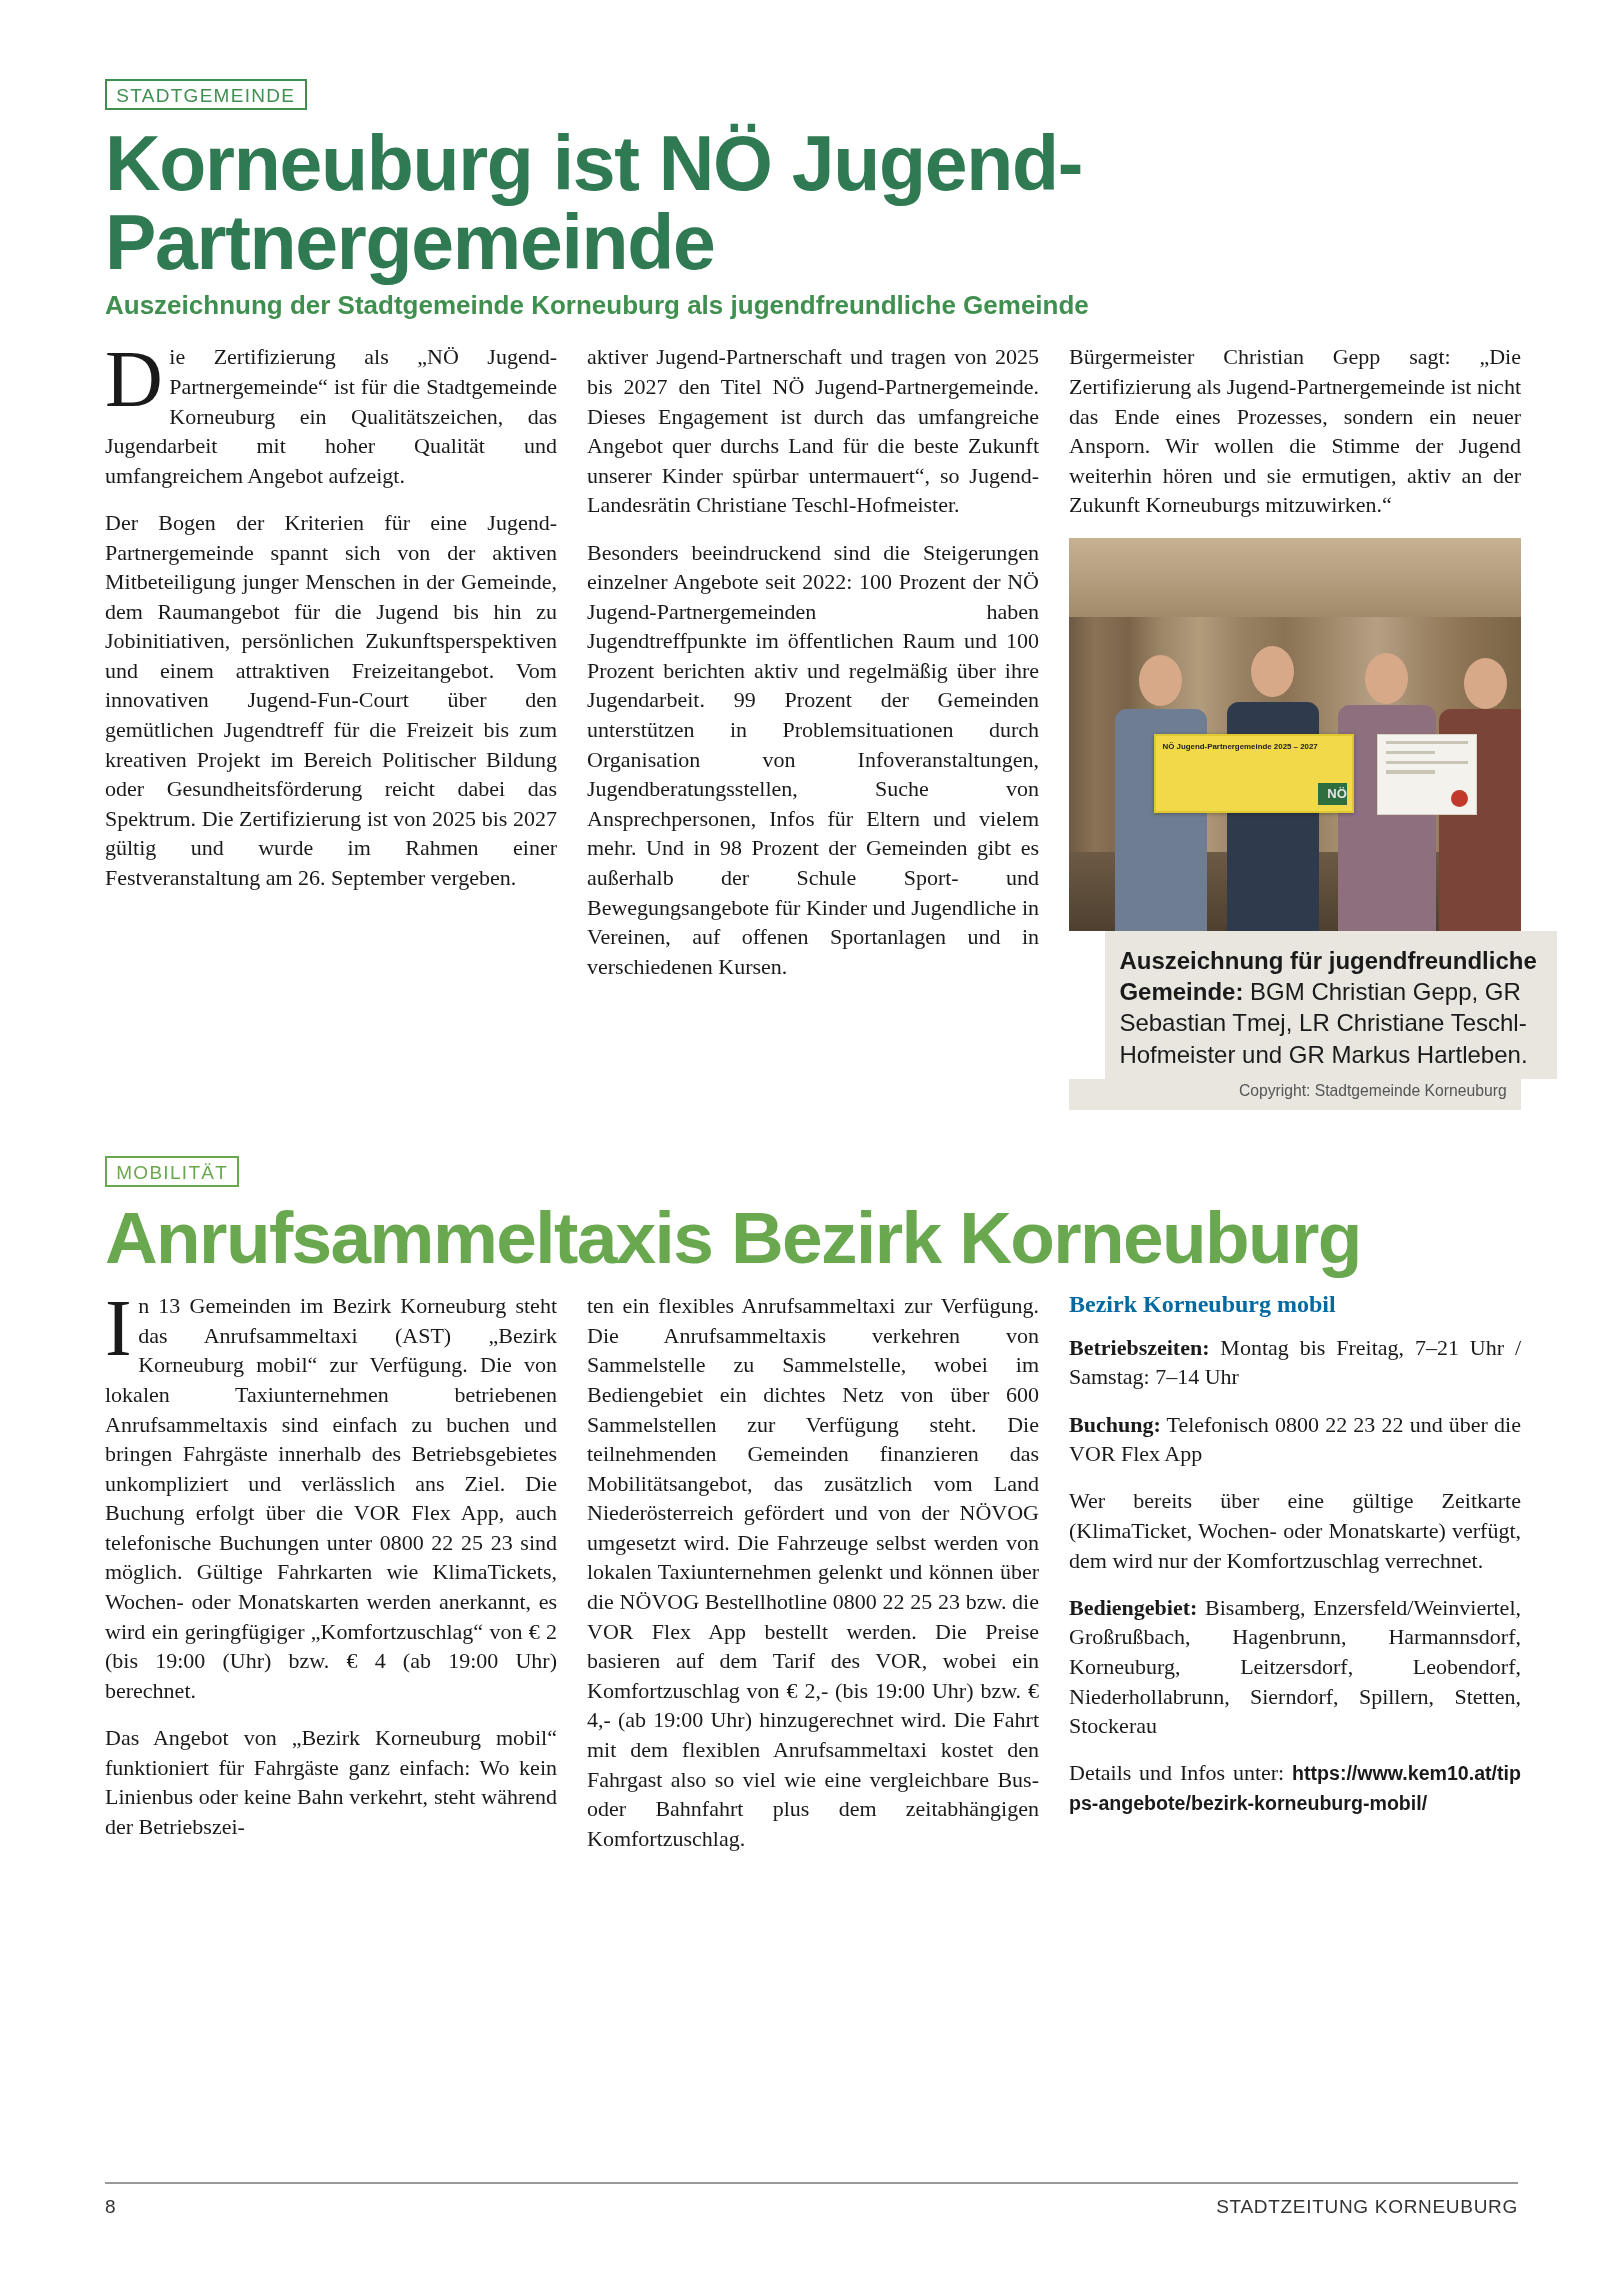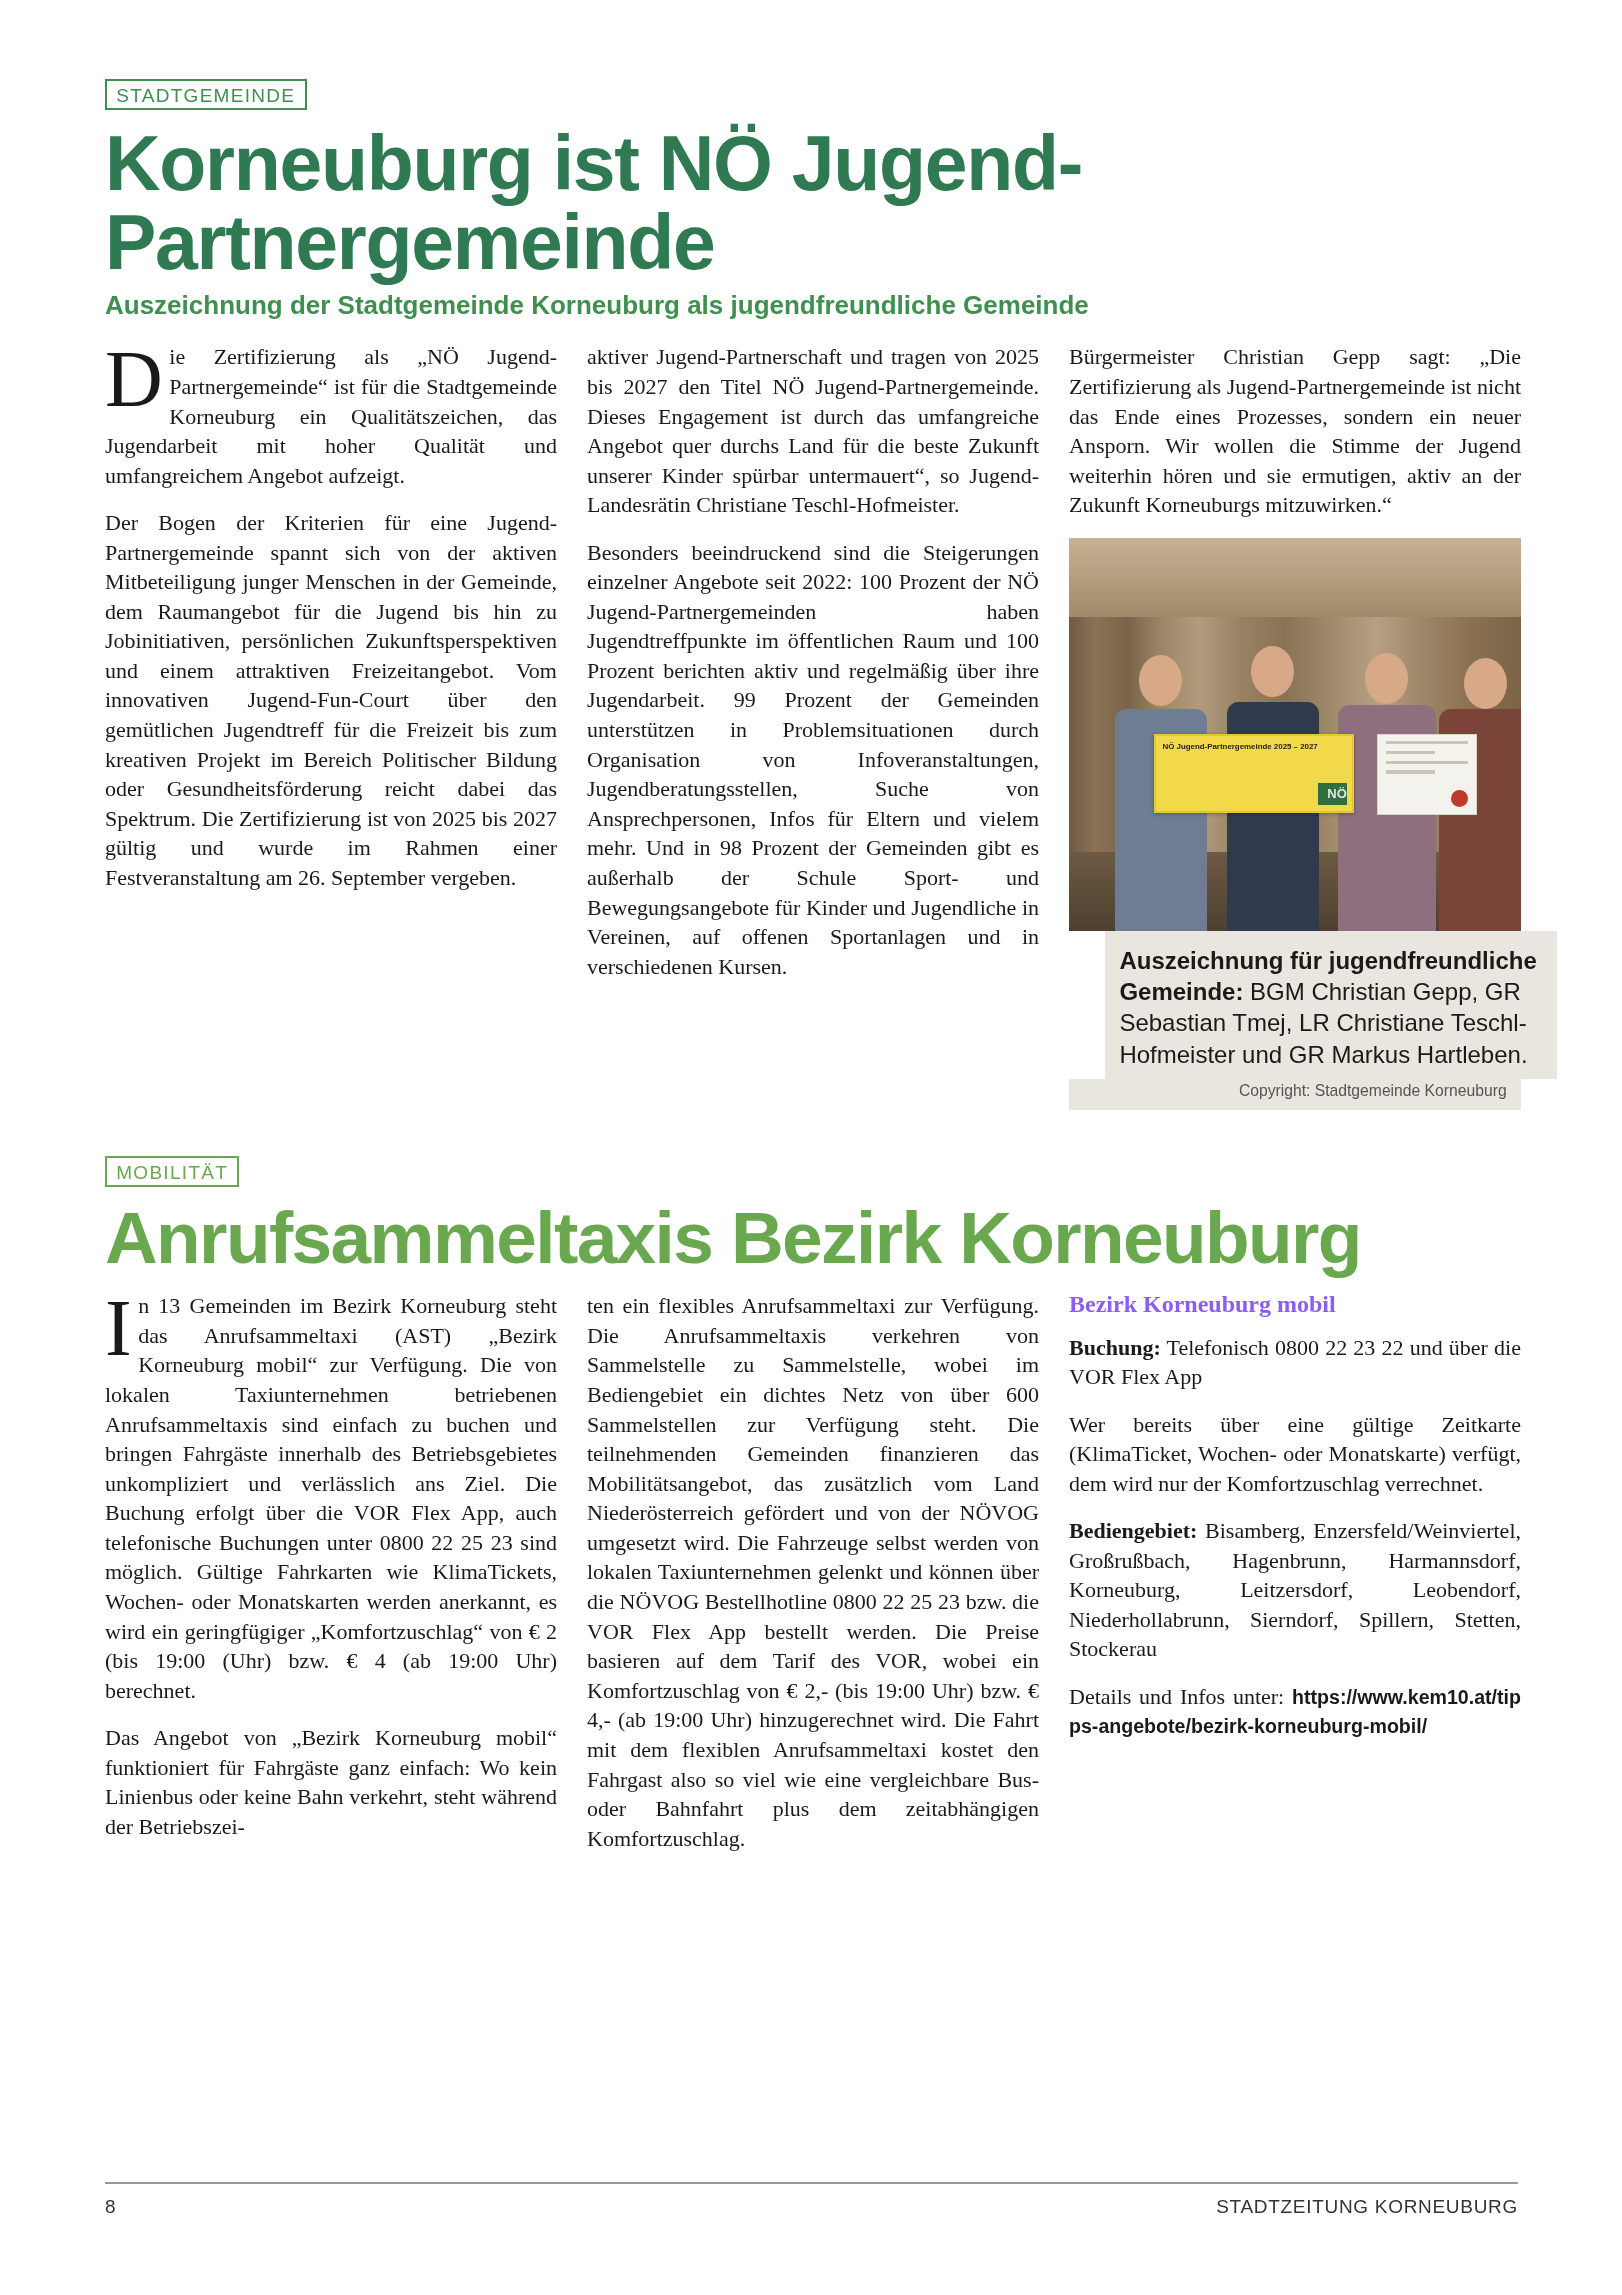--- a/index.html
+++ b/index.html
@@ -219,21 +219,21 @@
     font-size: 15.7px;
     color: #555;
     text-align: right;
   }
 
   
   .info-title {
     font-family: "Liberation Serif", serif;
     font-weight: bold;
     font-size: 24px;
-    color: #8b5cf6;
+    color: #0369a1;
     margin: 0 0 14.4px 0;
   }
   p.info {
     font-size: 22px;
     line-height: 1.345;
     margin: 0 0 17.7px 0;
     text-align: justify;
   }
   p.info b { font-weight: bold; }
   .link {
@@ -361,20 +361,23 @@
           <p class="body">Das Angebot von „Bezirk Korneuburg mobil“ funktioniert für Fahrgäste ganz einfach: Wo kein Linienbus oder keine Bahn verkehrt, steht während der Betriebszei-</p>
         </div>
 
         <div class="col">
           <p class="body">ten ein flexibles Anrufsammeltaxi zur Verfügung. Die Anrufsammeltaxis verkehren von Sammelstelle zu Sammelstelle, wobei im Bediengebiet ein dichtes Netz von über 600 Sammelstellen zur Verfügung steht. Die teilnehmenden Gemeinden finanzieren das Mobilitätsangebot, das zusätzlich vom Land Niederösterreich gefördert und von der NÖVOG umgesetzt wird. Die Fahrzeuge selbst werden von lokalen Taxiunternehmen gelenkt und können über die NÖVOG Bestellhotline 0800 22 25 23 bzw. die VOR Flex App bestellt werden. Die Preise basieren auf dem Tarif des VOR, wobei ein Komfortzuschlag von € 2,- (bis 19:00 Uhr) bzw. € 4,- (ab 19:00 Uhr) hinzugerechnet wird. Die Fahrt mit dem flexiblen Anrufsammeltaxi kostet den Fahrgast also so viel wie eine vergleichbare Bus- oder Bahnfahrt plus dem zeitabhängigen Komfortzuschlag.</p>
         </div>
 
         <div class="col">
           <div class="info-title">Bezirk Korneuburg mobil</div>
 
+          <p class="info">
+            <b>Betriebszeiten:</b><span> Montag bis Freitag, 7–21 Uhr / Samstag: 7–14 Uhr</span>
+          </p>
 
           <p class="info">
             <b>Buchung:</b><span> Telefonisch 0800 22 23 22 und über die VOR Flex App</span>
           </p>
 
           <p class="info">Wer bereits über eine gültige Zeitkarte (KlimaTicket, Wochen- oder Monatskarte) verfügt, dem wird nur der Komfortzuschlag verrechnet.</p>
 
           <p class="info">
             <b>Bediengebiet:</b><span> Bisamberg, Enzersfeld/Weinviertel, Großrußbach, Hagenbrunn, Harmannsdorf, Korneuburg, Leitzersdorf, Leobendorf, Niederhollabrunn, Sierndorf, Spillern, Stetten, Stockerau</span>
           </p>

